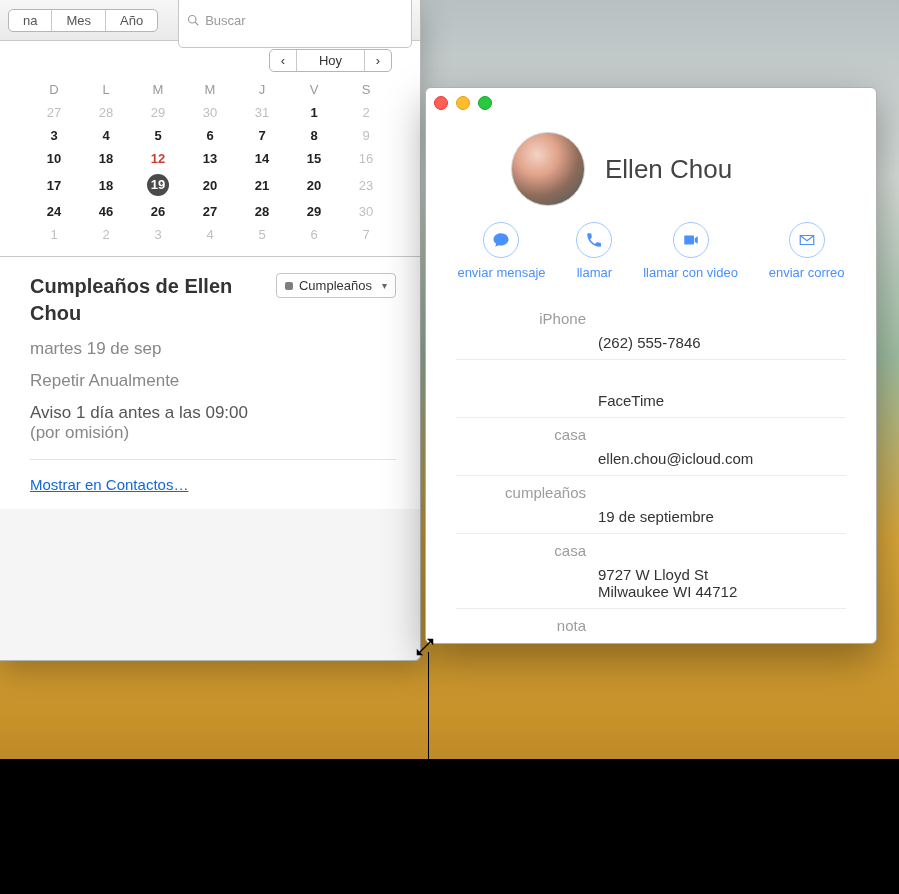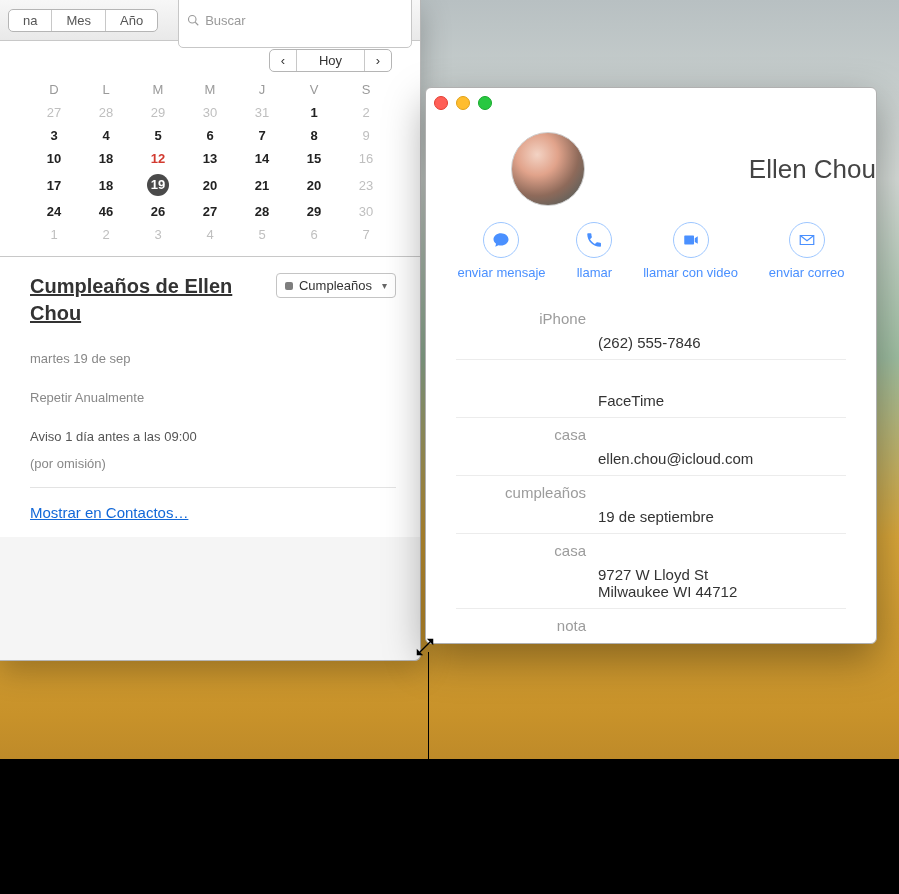--- a/index.html
+++ b/index.html
@@ -23,35 +23,35 @@
   table.mini{width:100%;border-collapse:collapse;font-size:13px;color:#6b6b6b;}
   table.mini th{font-weight:400;color:#9a9a9a;padding:4px 0;text-align:center;}
   table.mini td{text-align:center;padding:4px 0;width:14.28%;}
   td.in{color:#222;font-weight:600;}
   td.out{color:#bfbfbf;}
   td.red{color:#d23a2f;font-weight:600;}
   td.sel span{display:inline-block;width:22px;height:22px;line-height:22px;border-radius:50%;background:#4a4a4a;color:#fff;font-weight:600;}
   
   #ev{padding:16px 24px 16px 30px;background:#fff;display:flex;flex-direction:column;gap:12px;}
   #ev-head{display:flex;justify-content:space-between;align-items:flex-start;}
-  #ev-title{font-size:20px;font-weight:600;line-height:1.35;text-decoration:underline;}
+  #ev-title{font-size:20px;font-weight:600;line-height:1.35;}
   #ev-cal{border:1px solid #c4c4c4;border-radius:4px;padding:4px 8px;font-size:13px;display:flex;align-items:center;gap:6px;background:#fff;}
   #ev-cal .dot{width:8px;height:8px;border-radius:2px;background:#7e7e7e;}
   #ev-cal .chev{font-size:10px;color:#666;margin-left:4px;}
-  .ev-line{font-size:13px;color:#888;margin-top:12px;}
+  .ev-line{font-size:17px;color:#888;}
   .ev-hr{border:none;border-top:1px solid #e3e3e3;margin:4px 0;}
   #show-contacts{color:#1268d8;text-decoration:underline;font-size:15px;cursor:pointer;}
   
   #ct-window{position:absolute;left:425px;top:87px;width:450px;height:555px;background:#fff;border:1px solid #b0b0b0;border-radius:6px;box-shadow:0 15px 40px rgba(0,0,0,0.35);}
   #ct-titlebar{height:22px;display:flex;align-items:center;padding:4px 8px 0 8px;gap:8px;}
   .tl{width:12px;height:12px;border-radius:50%;}
   .tl.red{background:#ff5f57;border:1px solid #e33e32;}
   .tl.yel{background:#ffbd2e;border:1px solid #e1a116;}
   .tl.grn{background:#28c840;border:1px solid #17a92c;}
-  #ct-header{display:flex;align-items:center;padding:18px 0 10px 85px;gap:20px;justify-content:space-between;}
+  #ct-header{display:flex;align-items:center;padding:18px 0 10px 85px;gap:20px;}
   #avatar{width:72px;height:72px;border-radius:50%;background:radial-gradient(circle at 35% 30%,#f3d3c4 0%,#e1a38b 30%,#8e6a5a 60%,#3f5a5d 100%);border:1px solid #cfcfcf;}
   #ct-name{font-size:26px;color:#444;}
   #ct-actions{display:flex;justify-content:space-around;padding:6px 16px 12px 16px;}
   .act{display:flex;flex-direction:column;align-items:center;gap:7px;color:#4a90ff;font-size:13px;}
   .act .circ{width:34px;height:34px;border-radius:50%;border:1.5px solid #9ec7ff;display:flex;align-items:center;justify-content:center;}
   .act svg{width:18px;height:18px;}
   #ct-details{padding:10px 30px 0 30px;}
   .row{display:flex;padding:8px 0;border-bottom:1px solid #ececec;}
   .row:last-child{border-bottom:none;}
   .row .lab{width:130px;text-align:right;color:#9c9c9c;font-size:15px;padding-right:12px;}

